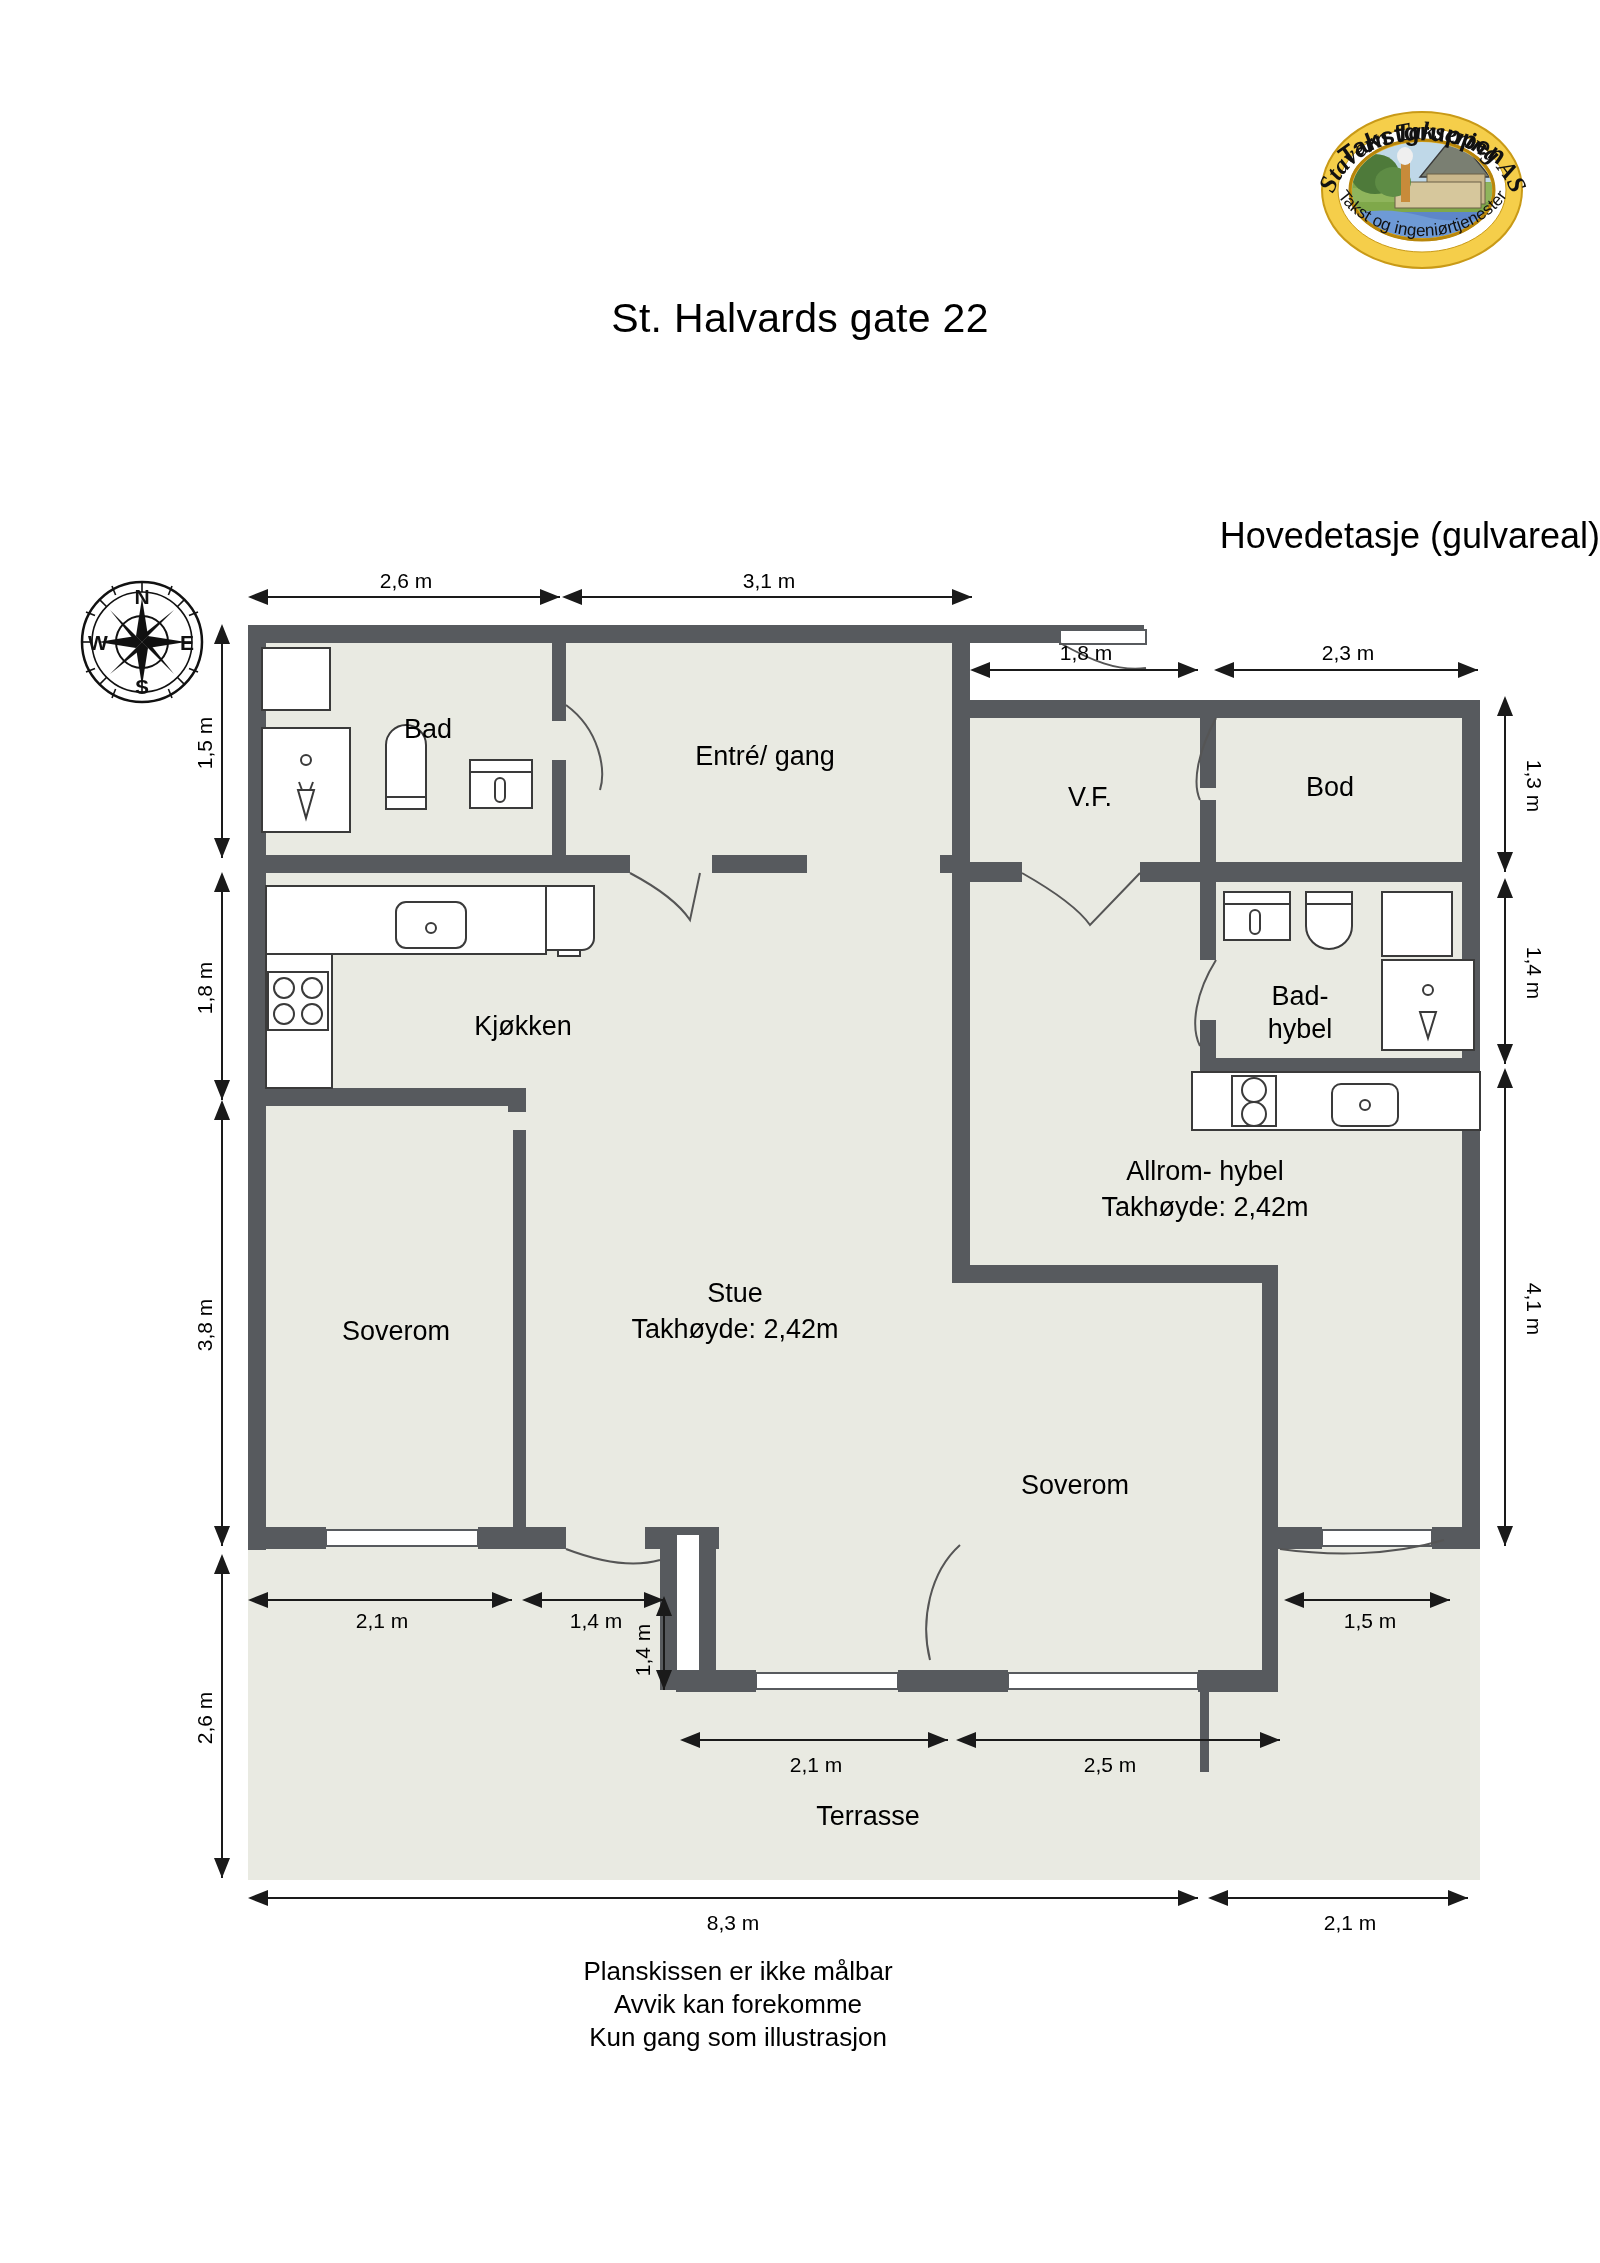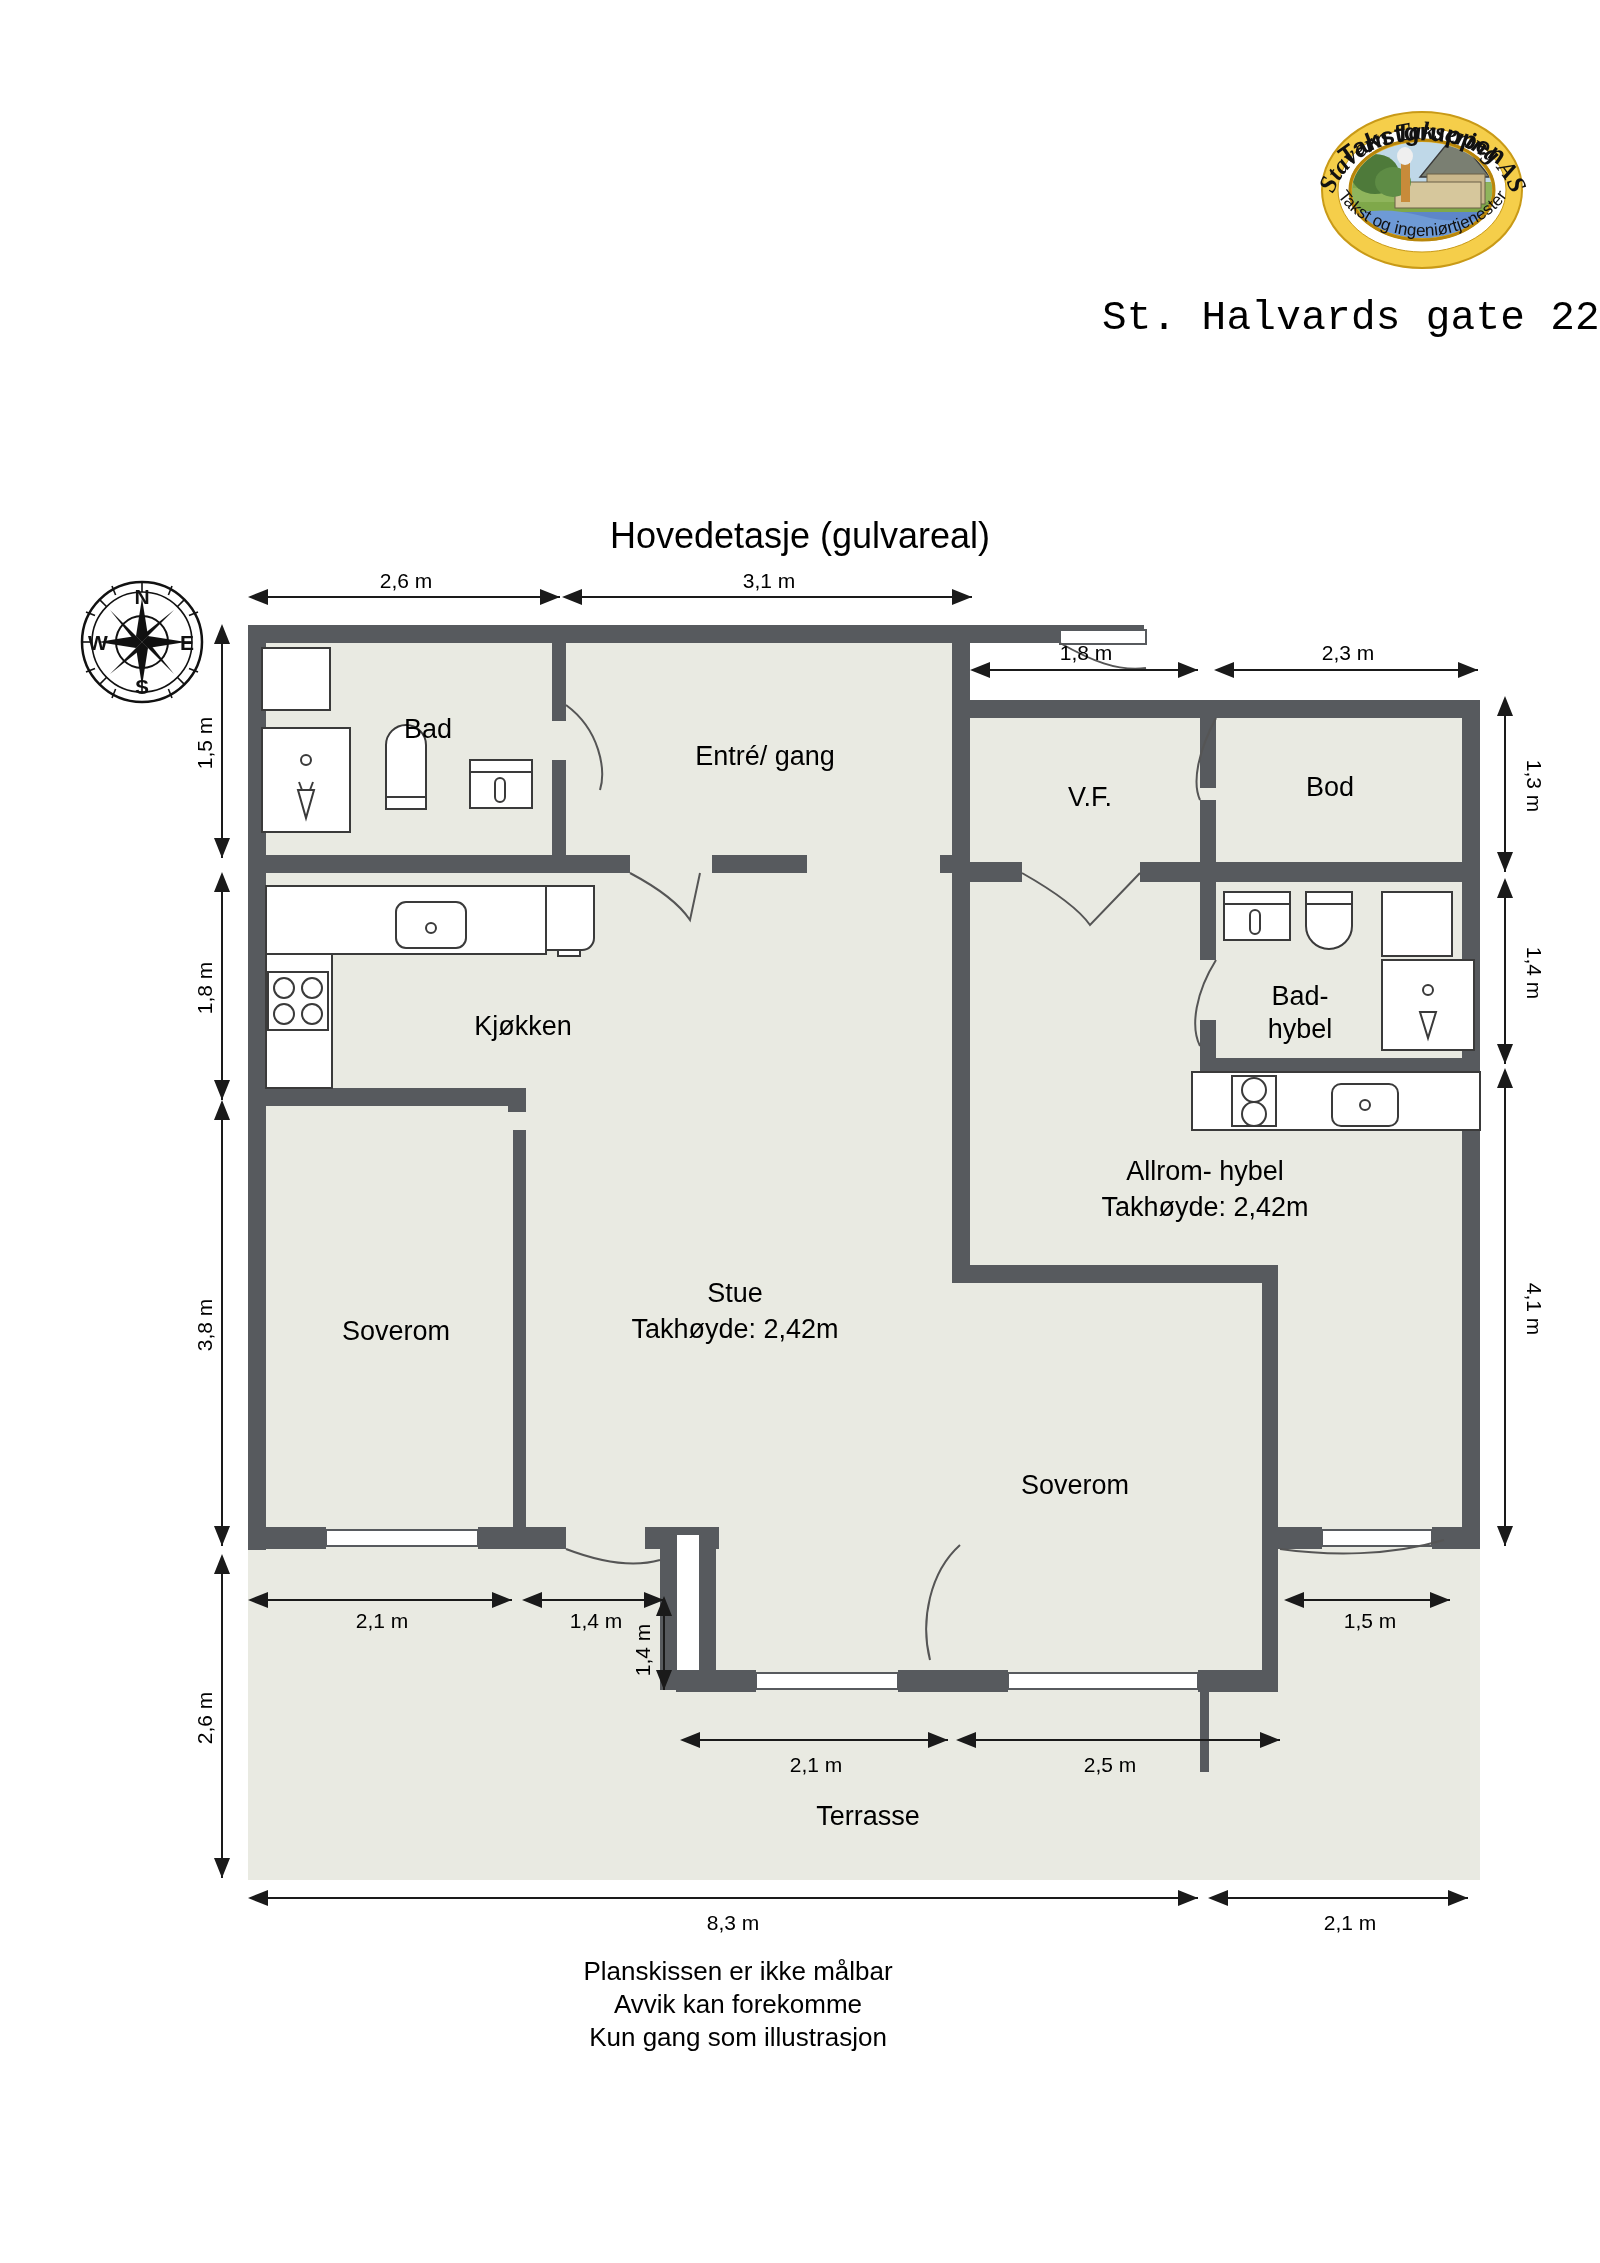--- a/index.html
+++ b/index.html
@@ -3,25 +3,25 @@
 <meta charset="utf-8">
 <style>
   html,body{margin:0;padding:0;background:#ffffff;}
   body{
     width:1600px;height:2263px;position:relative;overflow:hidden;
     font-family:"Liberation Sans","DejaVu Sans",sans-serif;
     color:#000;
   }
   
   #page-title{
-    position:absolute;left:0;top:295px;width:1600px;text-align:right;
-    font-size:41px;letter-spacing:.3px;font-family:Liberation Mono, monospace;
+    position:absolute;left:0;top:295px;width:1600px;text-align:center;
+    font-size:41px;letter-spacing:.3px;
   }
   #floor-subtitle{
-    position:absolute;left:0;top:515px;width:1600px;text-align:center;
+    position:absolute;left:0;top:515px;width:1600px;text-align:right;
     font-size:36px;
   }
   
   #logo{position:absolute;left:1305px;top:62px;width:235px;height:225px;}
   #logo svg{display:block;}
   
   #compass{position:absolute;left:72px;top:572px;width:140px;height:140px;}
   
   #plan{position:absolute;left:0;top:0;width:1600px;height:2263px;}
   #plan svg{display:block;}

